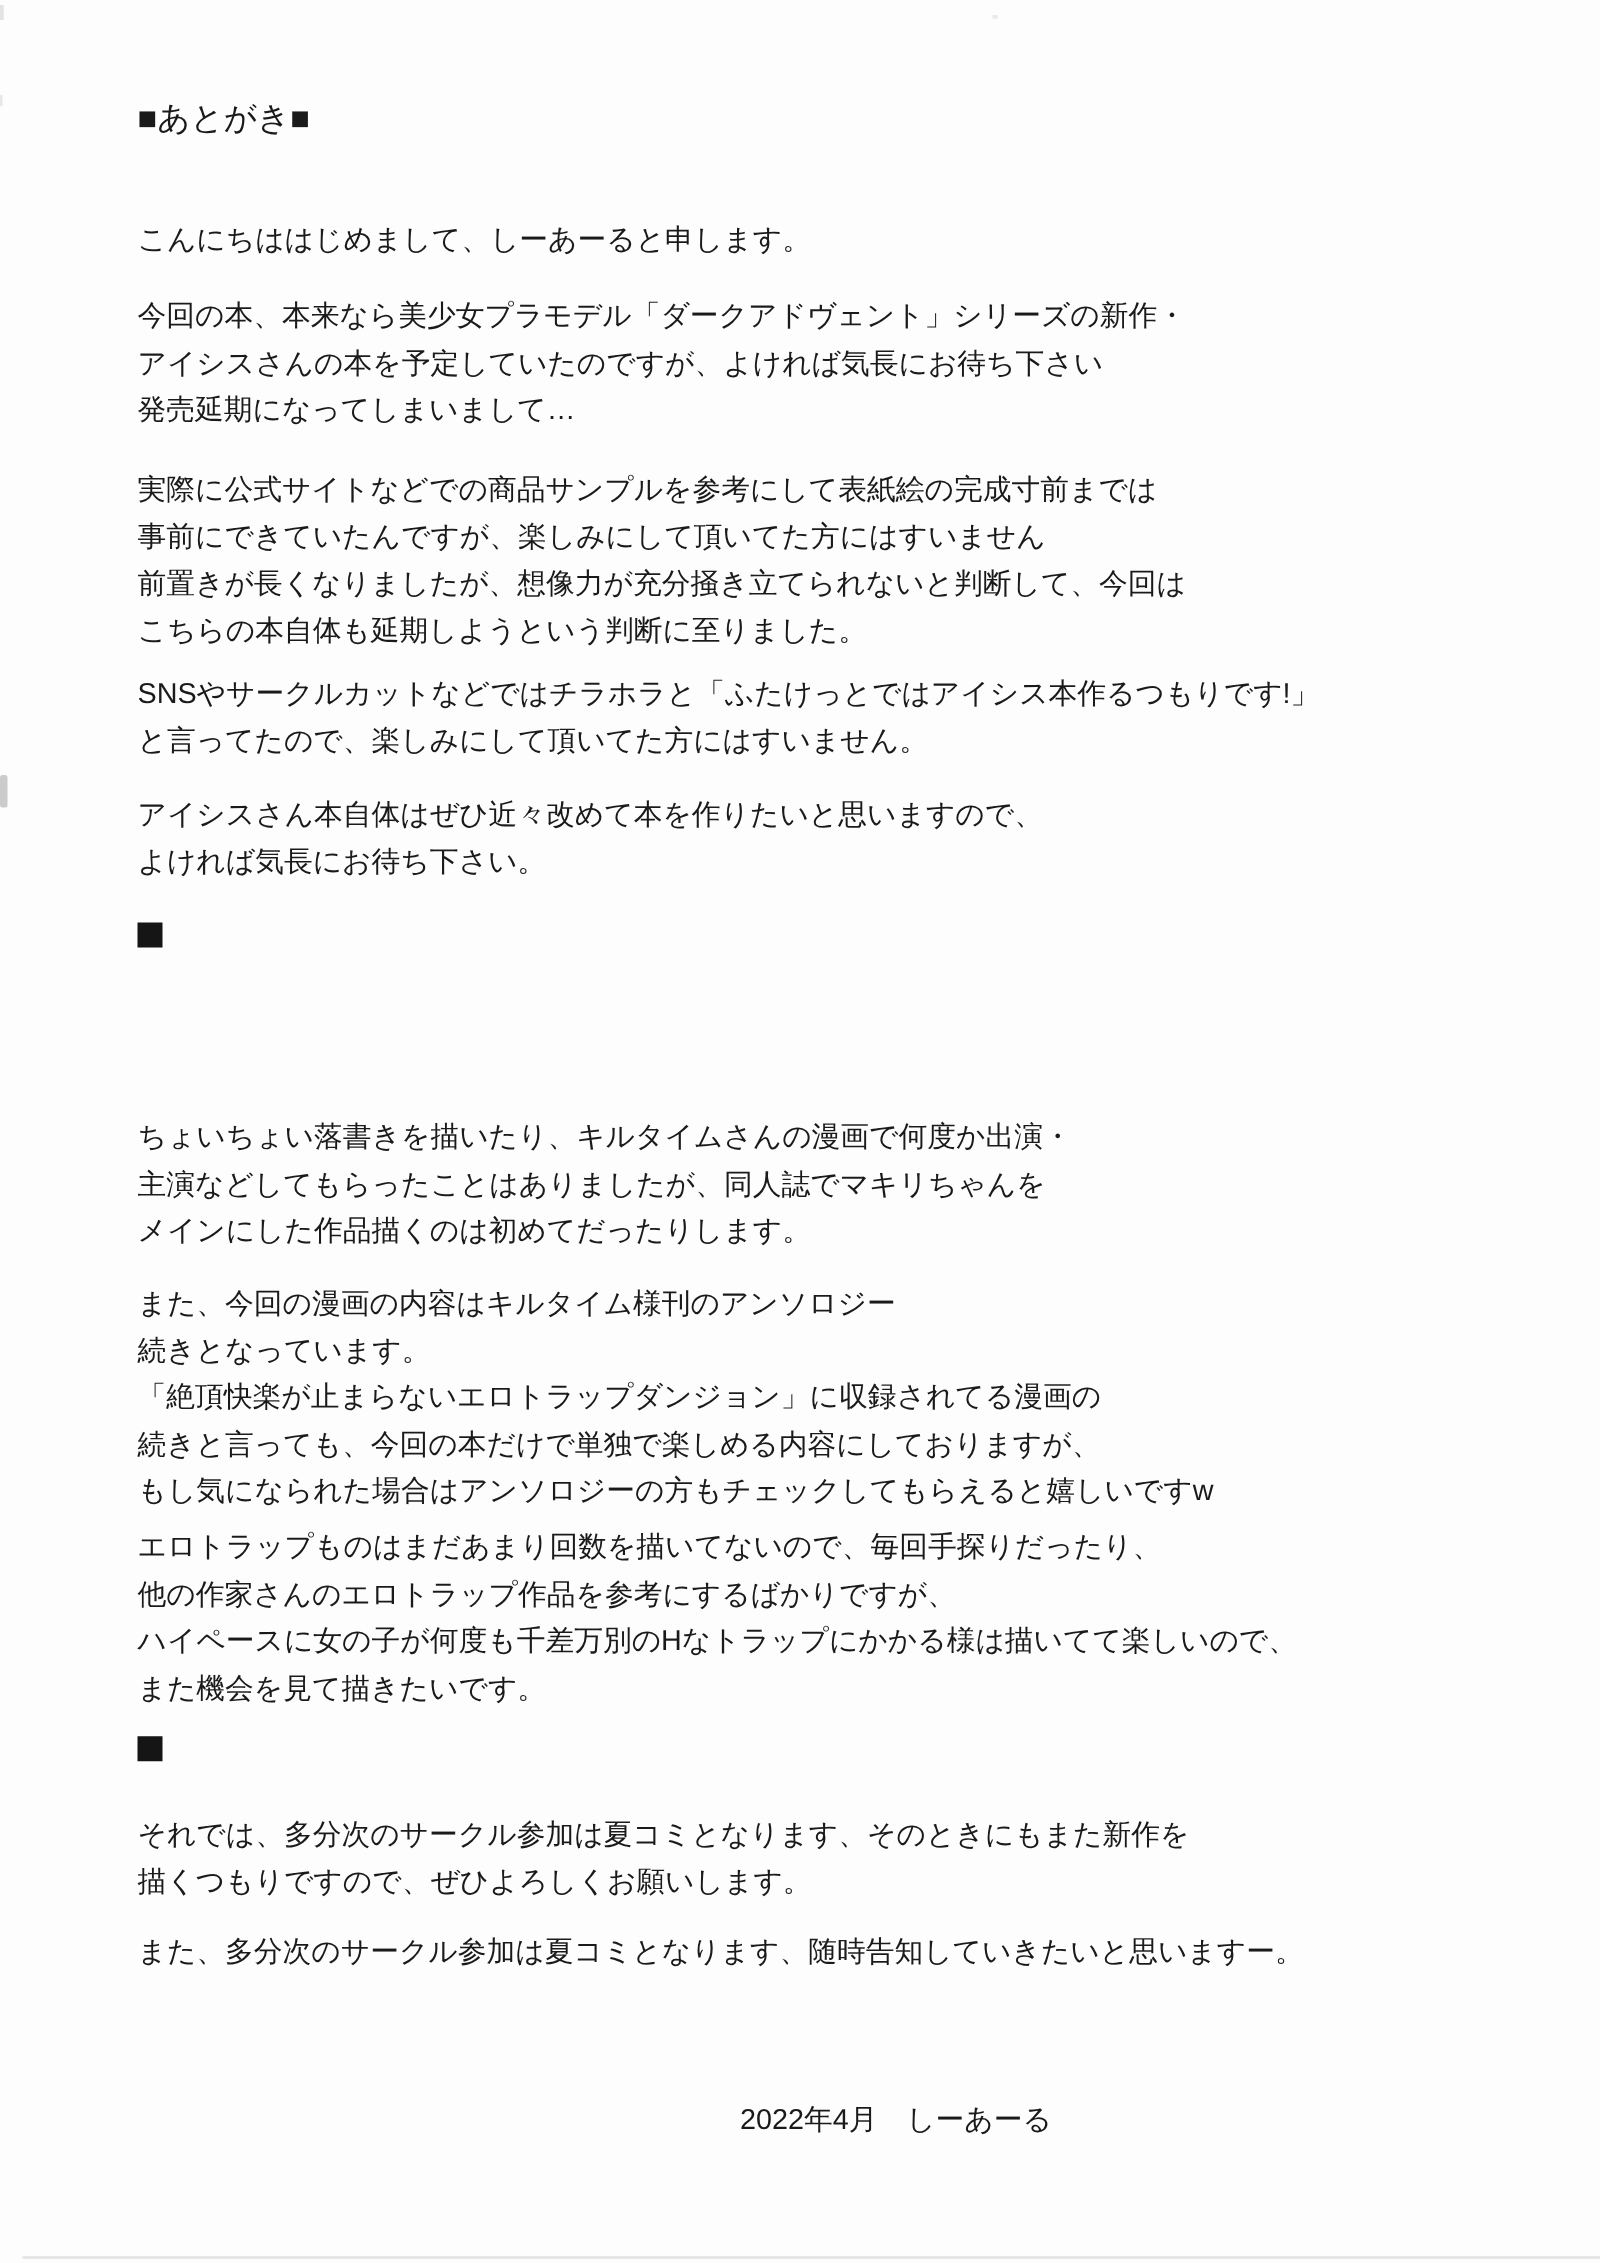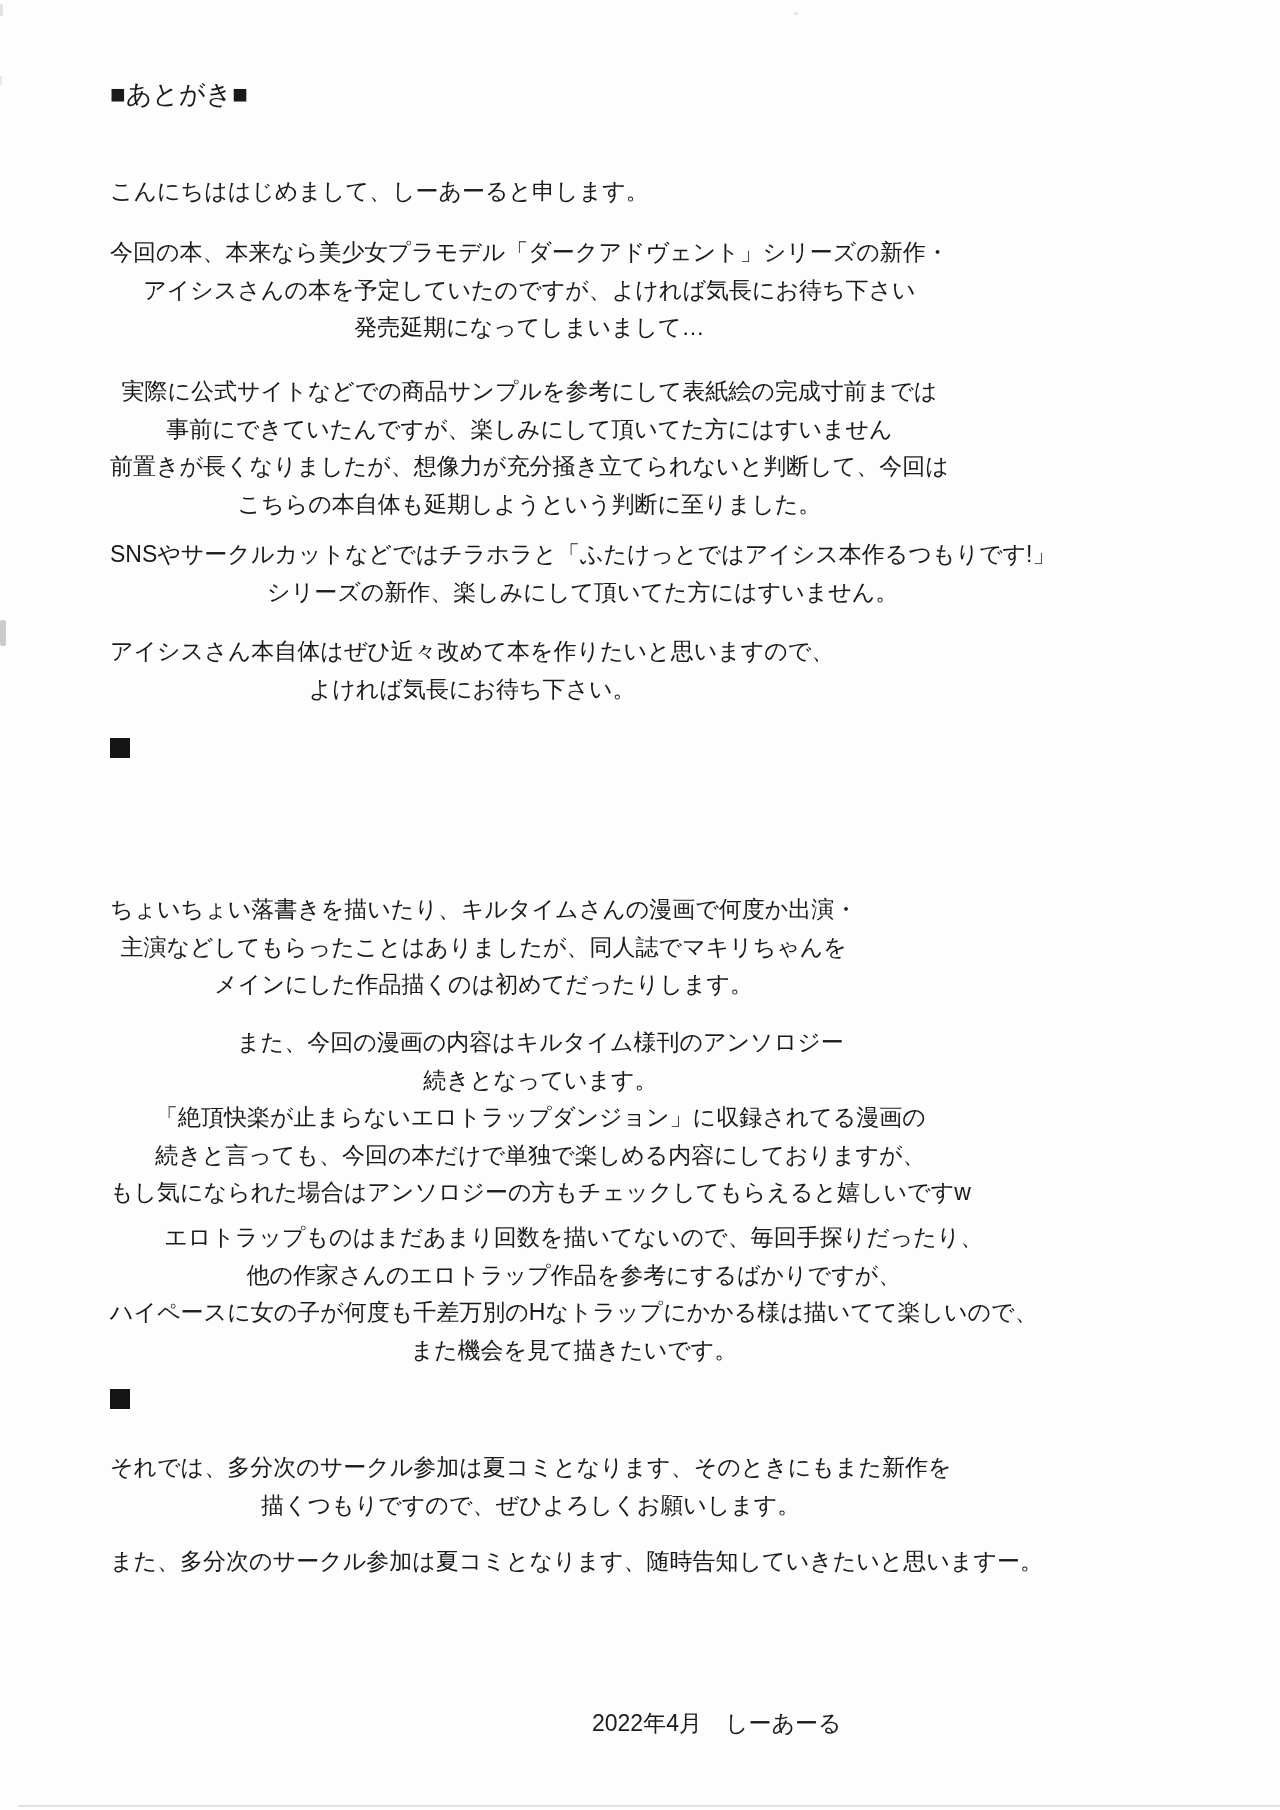--- a/index.html
+++ b/index.html
@@ -12,33 +12,33 @@
     color: #1a1a1a;
   }
   .page { position: absolute; inset: 0; }
   .title {
     position: absolute; left: 110px; top: 76px;
     font-size: 26px; line-height: 37.5px; font-weight: 400;
     margin: 0; white-space: pre;
   }
   .para {
     position: absolute; left: 110px;
-    font-size: 23px; line-height: 37.5px; text-align: center;
+    font-size: 23px; line-height: 37.5px;
   }
   .line { white-space: pre; min-height: 37.5px; }
   .divider {
     position: absolute; left: 110px;
     width: 20px; height: 20px;
     background: #151515;
   }
   .divider-1 { top: 738px; }
   .divider-2 { top: 1389px; }
   .signature {
     position: absolute; left: 592px; top: 1677px;
-    font-size: 23px; line-height: 37.5px; white-space: pre; margin-top: 28px;
+    font-size: 23px; line-height: 37.5px; white-space: pre;
   }
   
   .artifact { position: absolute; pointer-events: none; }
   .smudge-left {
     left: 0; top: 620px; width: 6px; height: 26px;
     background: #8f8f8f; opacity: .45; border-radius: 2px;
     filter: blur(0.5px);
   }
   .speck-top-a { left: 0; top: 4px; width: 3px; height: 12px; background: #c9c9c9; opacity: .5; }
   .speck-top-b { left: 0; top: 76px; width: 2px; height: 9px; background: #d4d4d4; opacity: .5; }
@@ -67,21 +67,21 @@
 
   <div class="para" style="top:373px">
     <div class="line">実際に公式サイトなどでの商品サンプルを参考にして表紙絵の完成寸前までは</div>
     <div class="line">事前にできていたんですが、楽しみにして頂いてた方にはすいません</div>
     <div class="line">前置きが長くなりましたが、想像力が充分掻き立てられないと判断して、今回は</div>
     <div class="line">こちらの本自体も延期しようという判断に至りました。</div>
   </div>
 
   <div class="para" style="top:536px">
     <div class="line">SNSやサークルカットなどではチラホラと「ふたけっとではアイシス本作るつもりです!」</div>
-    <div class="line">シリーズの新作、楽しみにして頂いてた方にはすいません。</div>
+    <div class="line">と言ってたので、楽しみにして頂いてた方にはすいません。</div>
   </div>
 
   <div class="para" style="top:633px">
     <div class="line">アイシスさん本自体はぜひ近々改めて本を作りたいと思いますので、</div>
     <div class="line">よければ気長にお待ち下さい。</div>
   </div>
 
   <div class="divider divider-1"></div>
 
 

